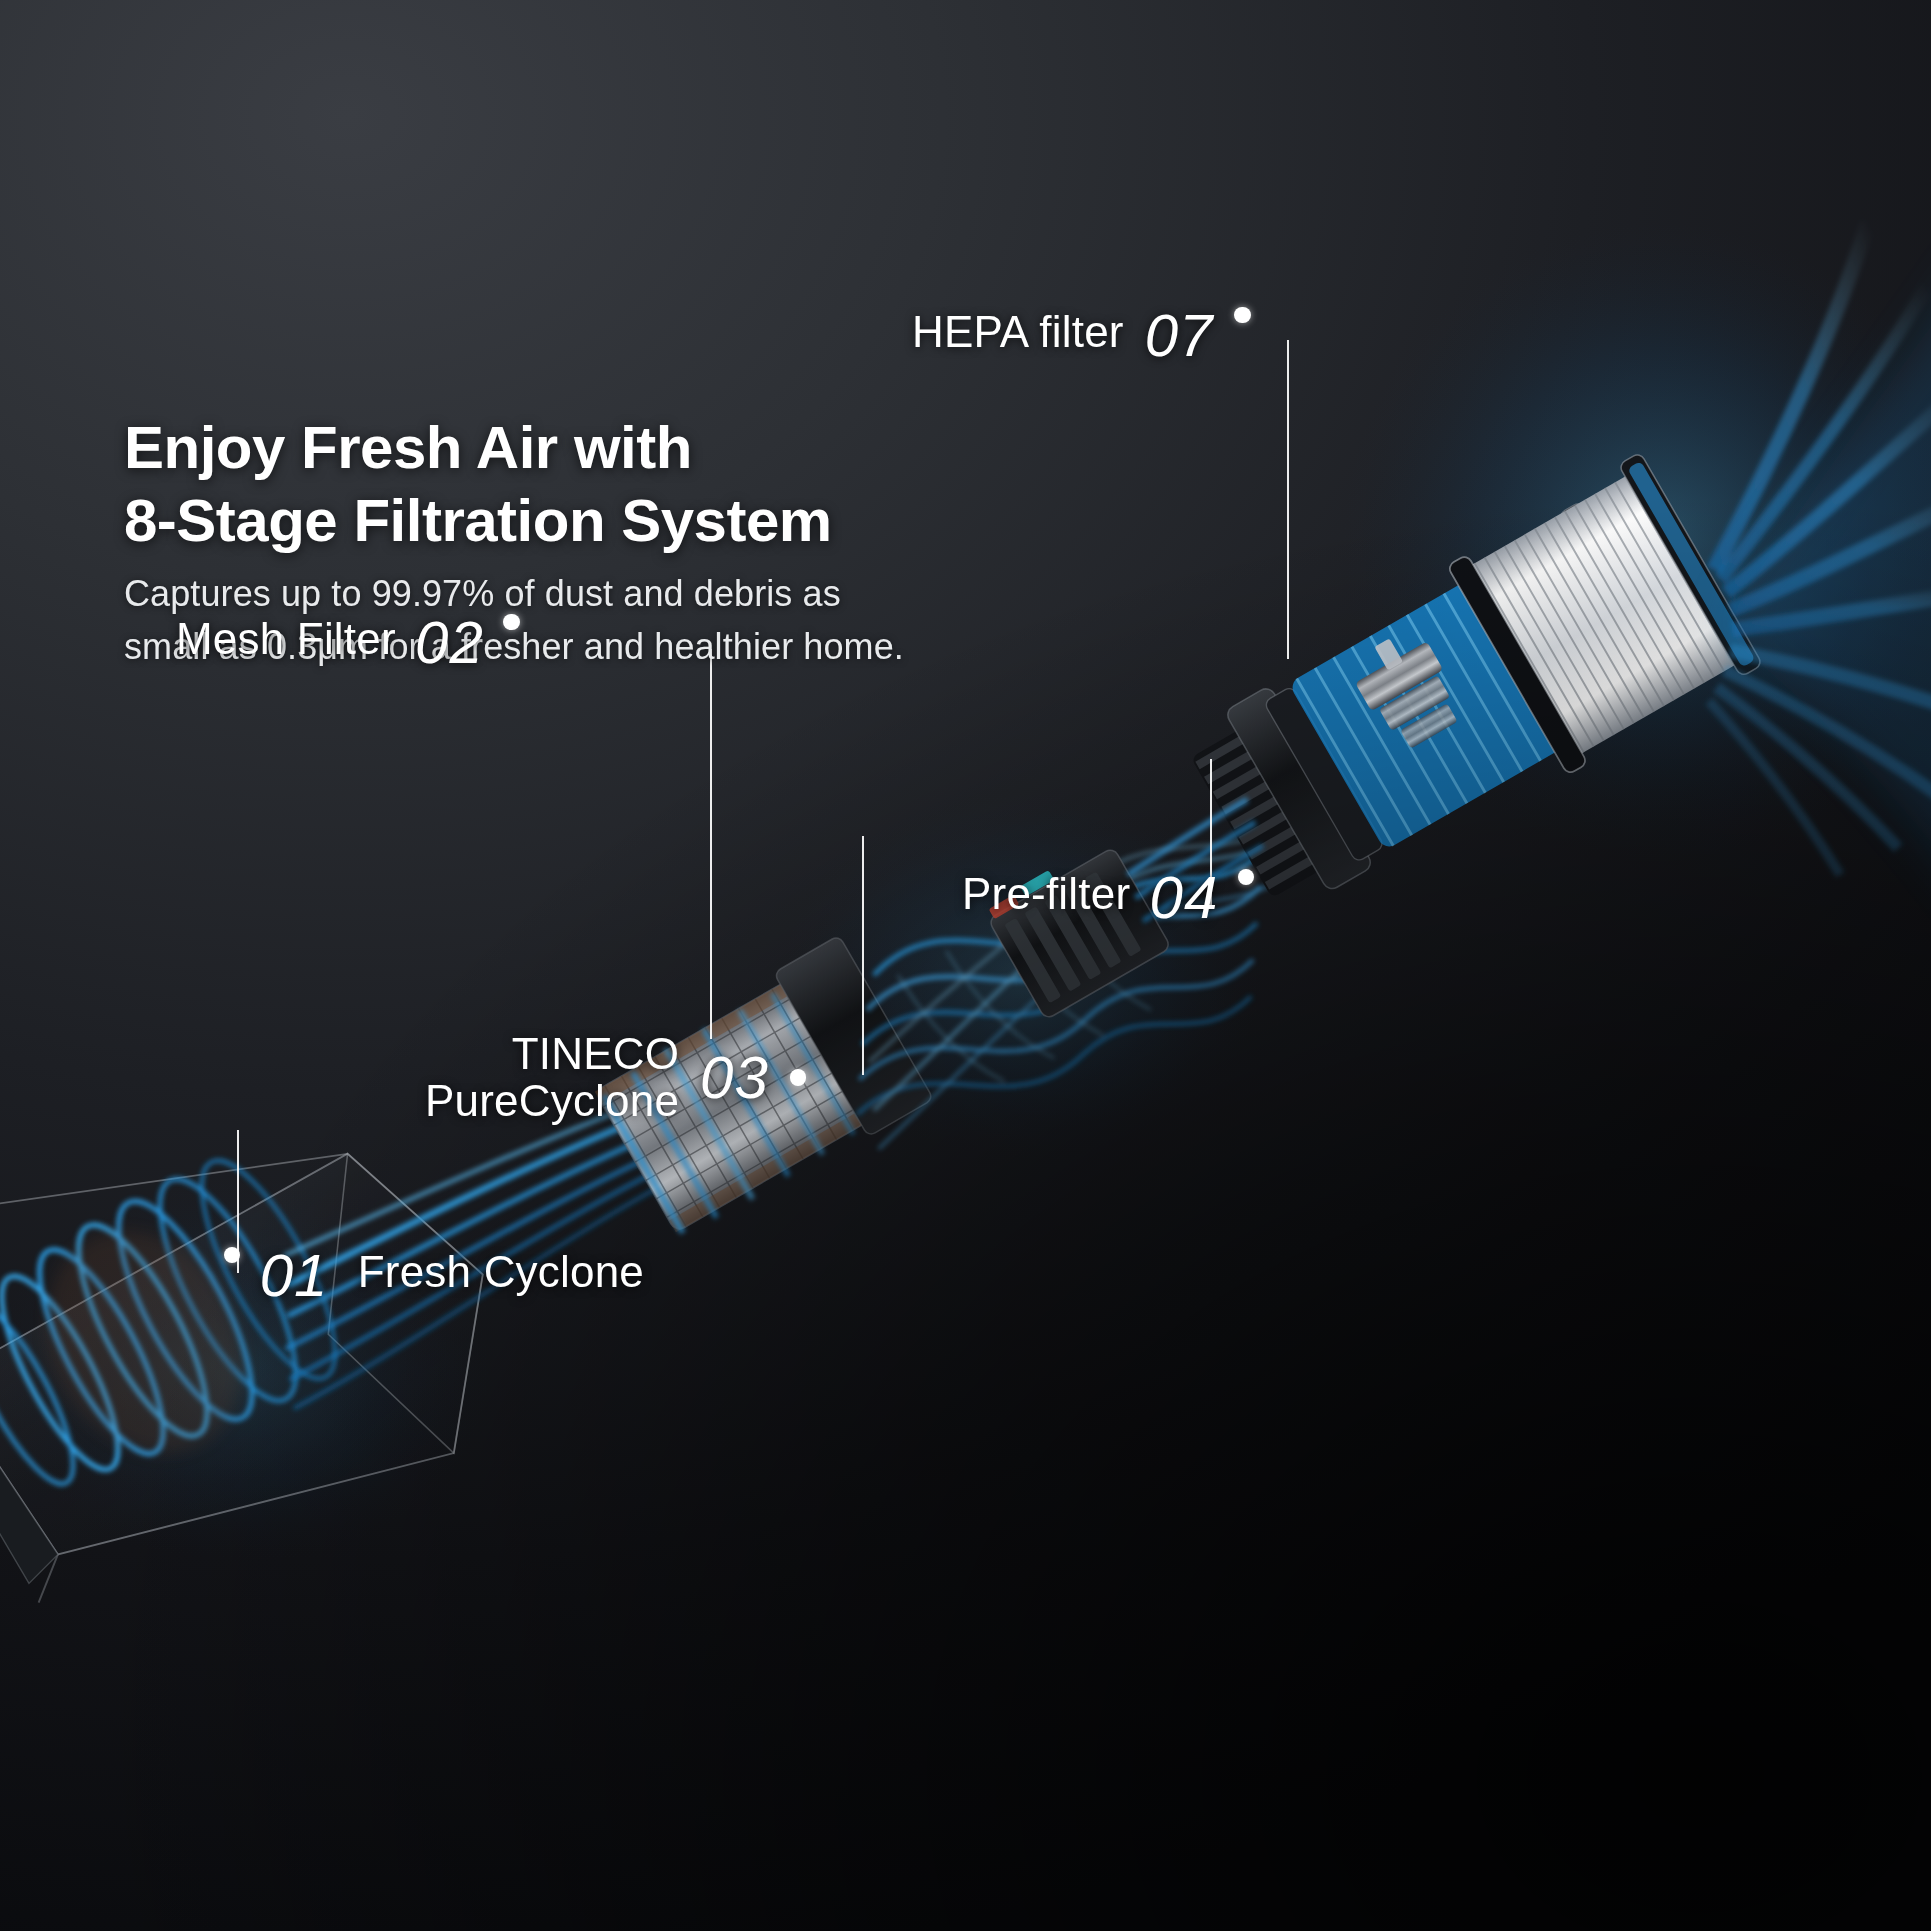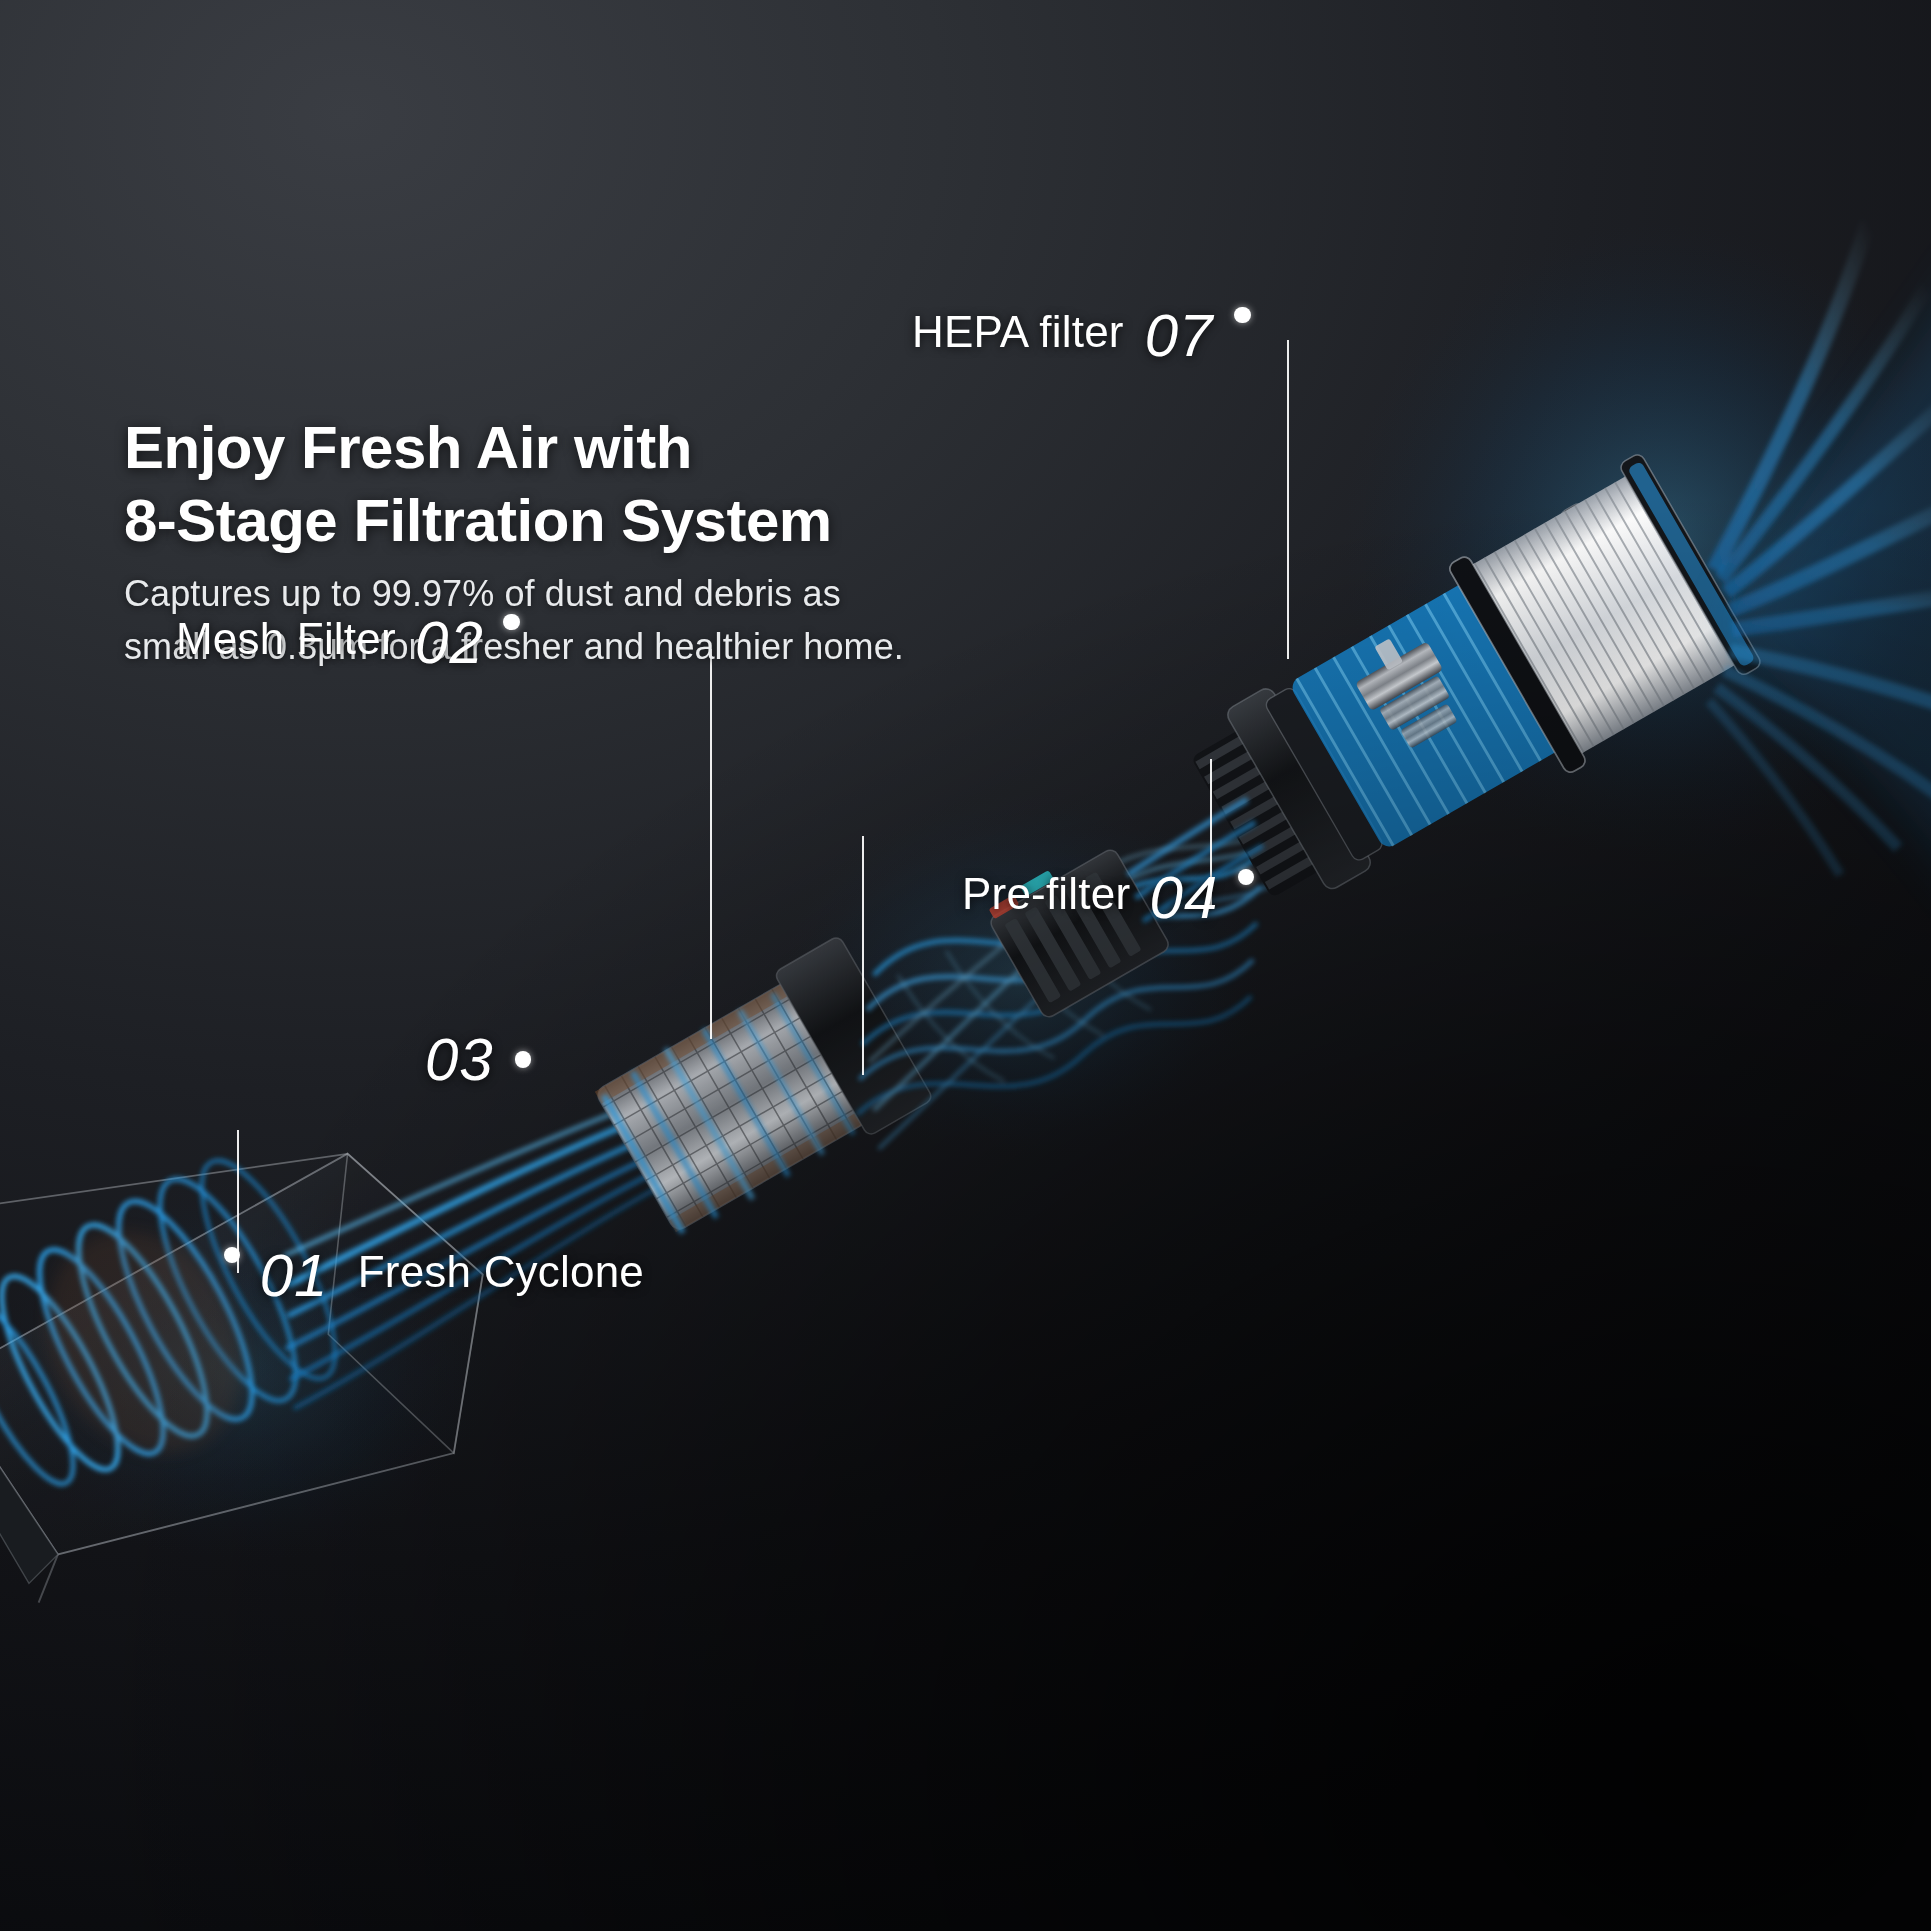--- a/index.html
+++ b/index.html
@@ -339,20 +339,24 @@
     <span class="dot"></span>
   </div>
 
   <div class="callout" id="callout-04">
     <span class="name">Pre-filter</span>
     <span class="num">04</span>
     <span class="dot"></span>
   </div>
 
   <div class="callout" id="callout-03">
+    <span class="stack">
+      <span class="name">TINECO</span>
+      <span class="name">PureCyclone</span>
+    </span>
     <span class="num">03</span>
     <span class="dot"></span>
   </div>
 
   <div class="callout" id="callout-01">
     <span class="dot"></span>
     <span class="num">01</span>
     <span class="name">Fresh Cyclone</span>
   </div>
 

